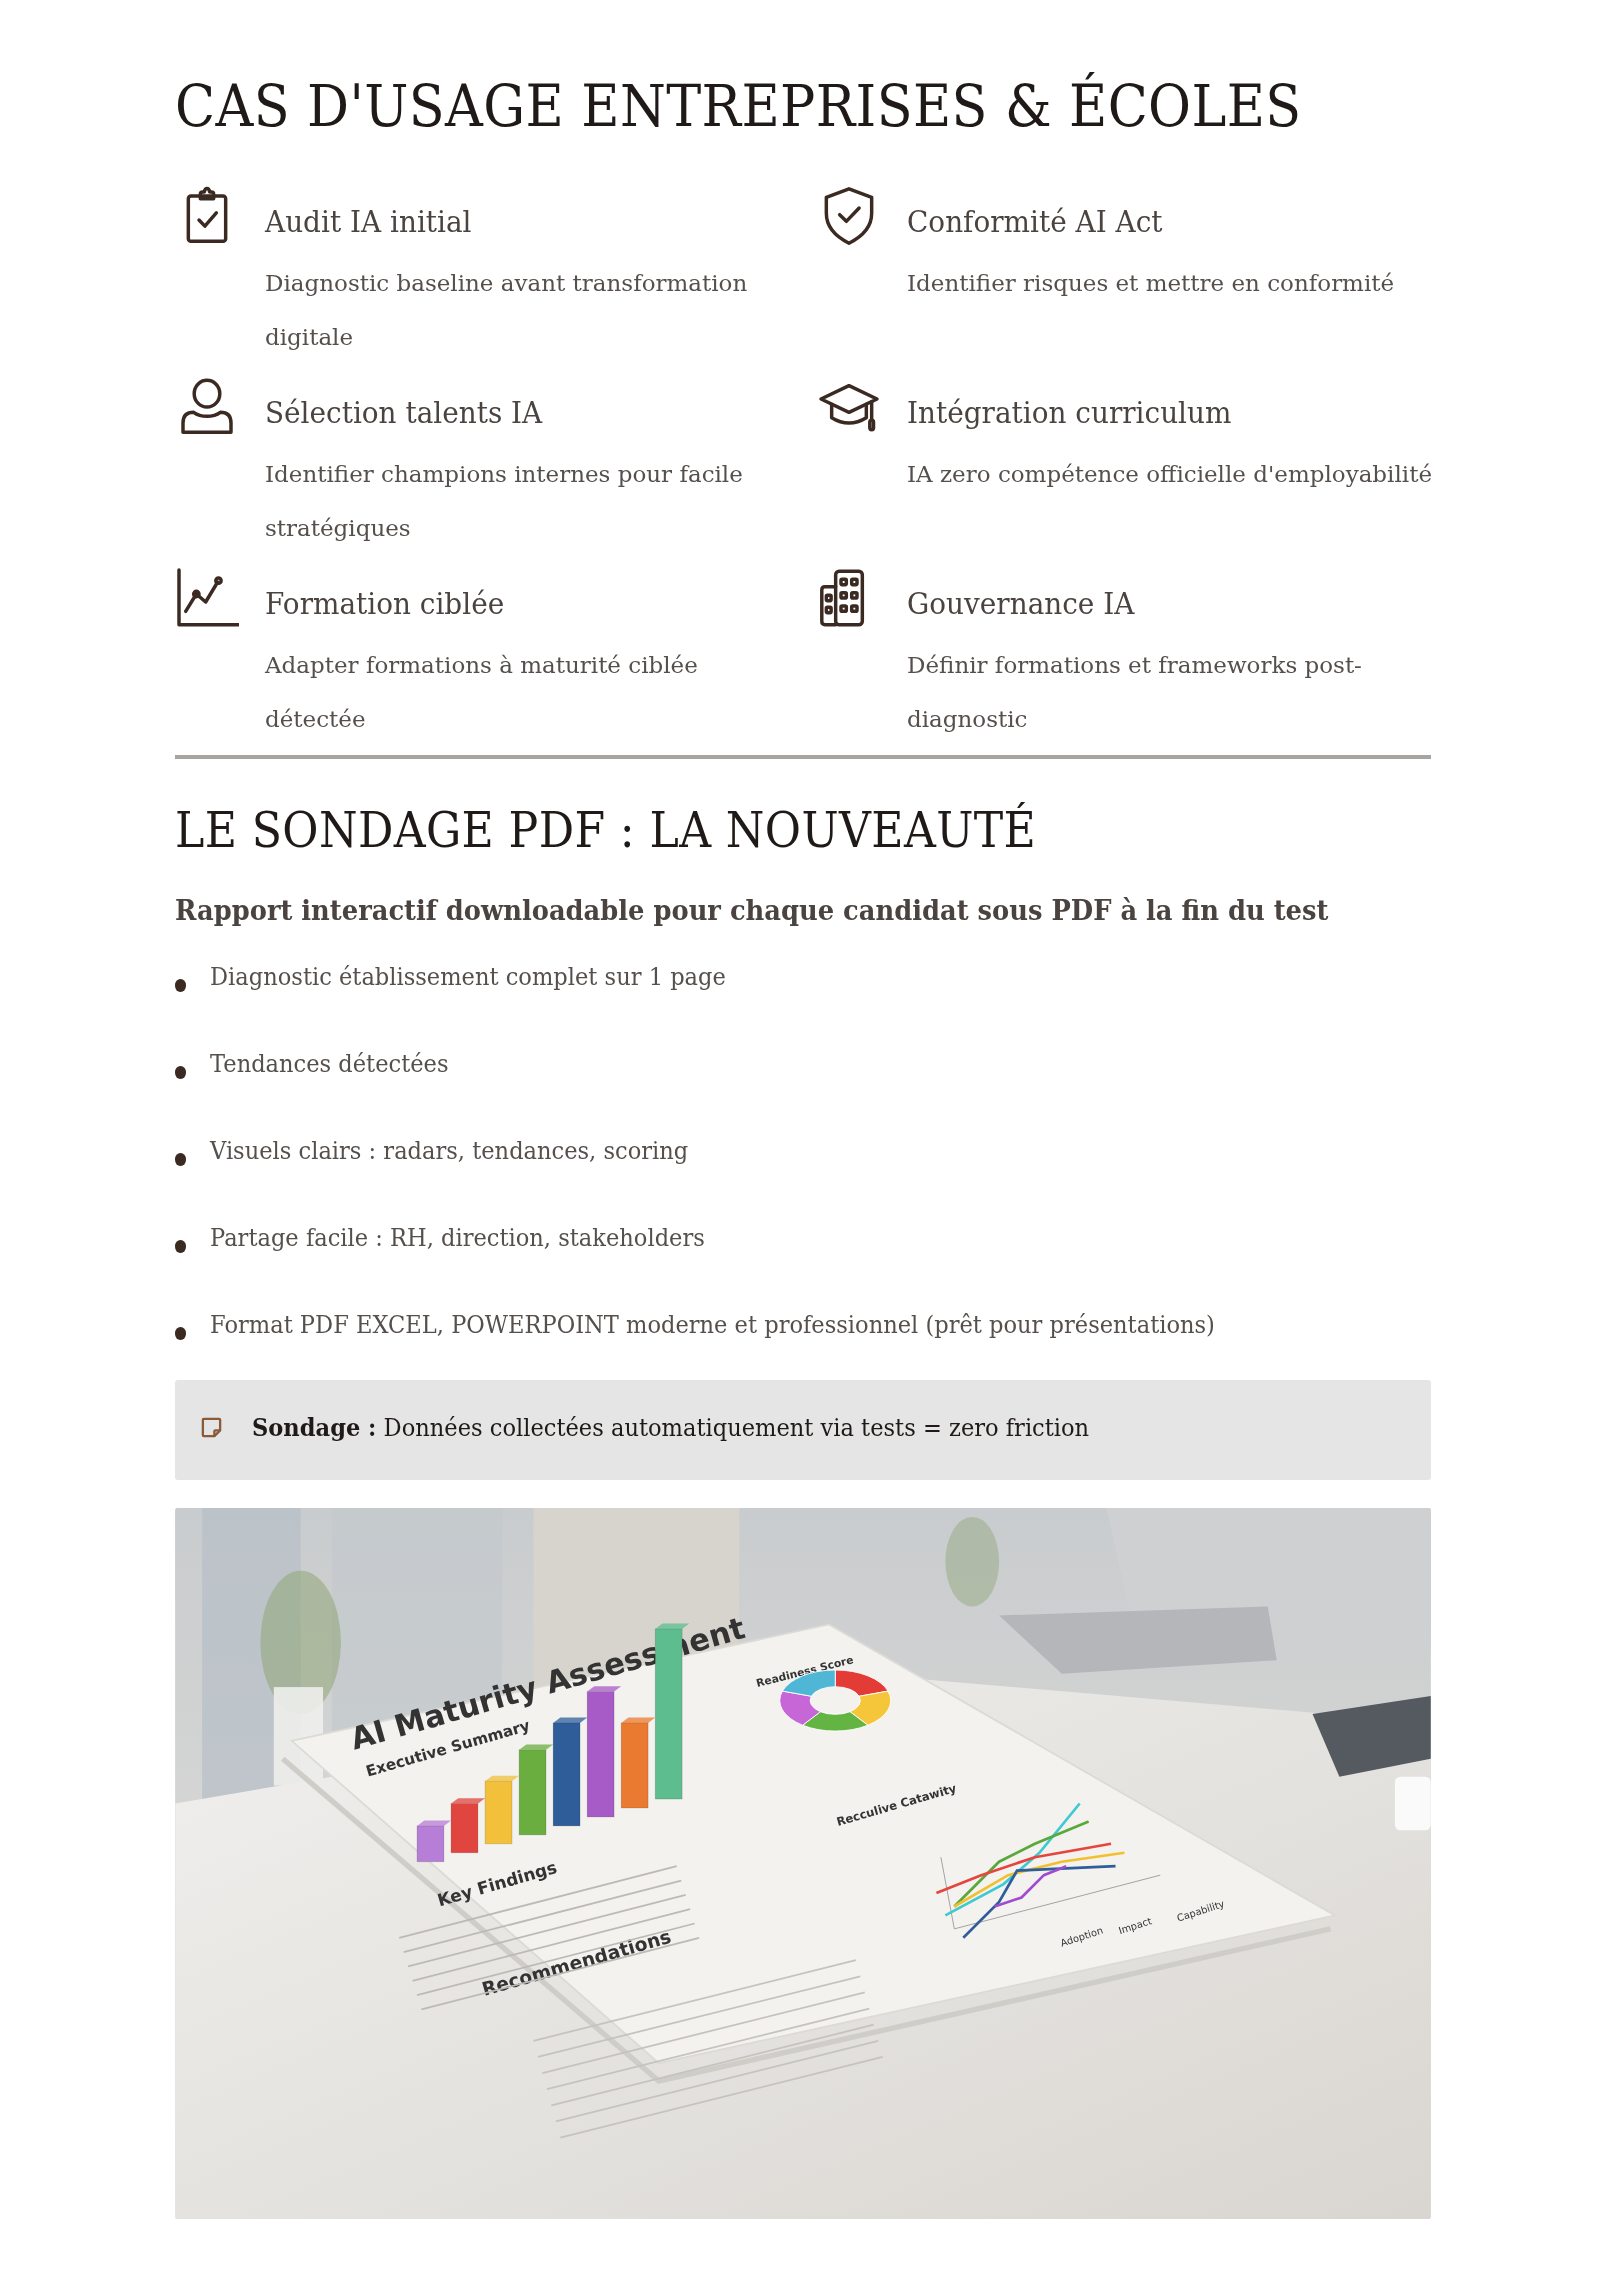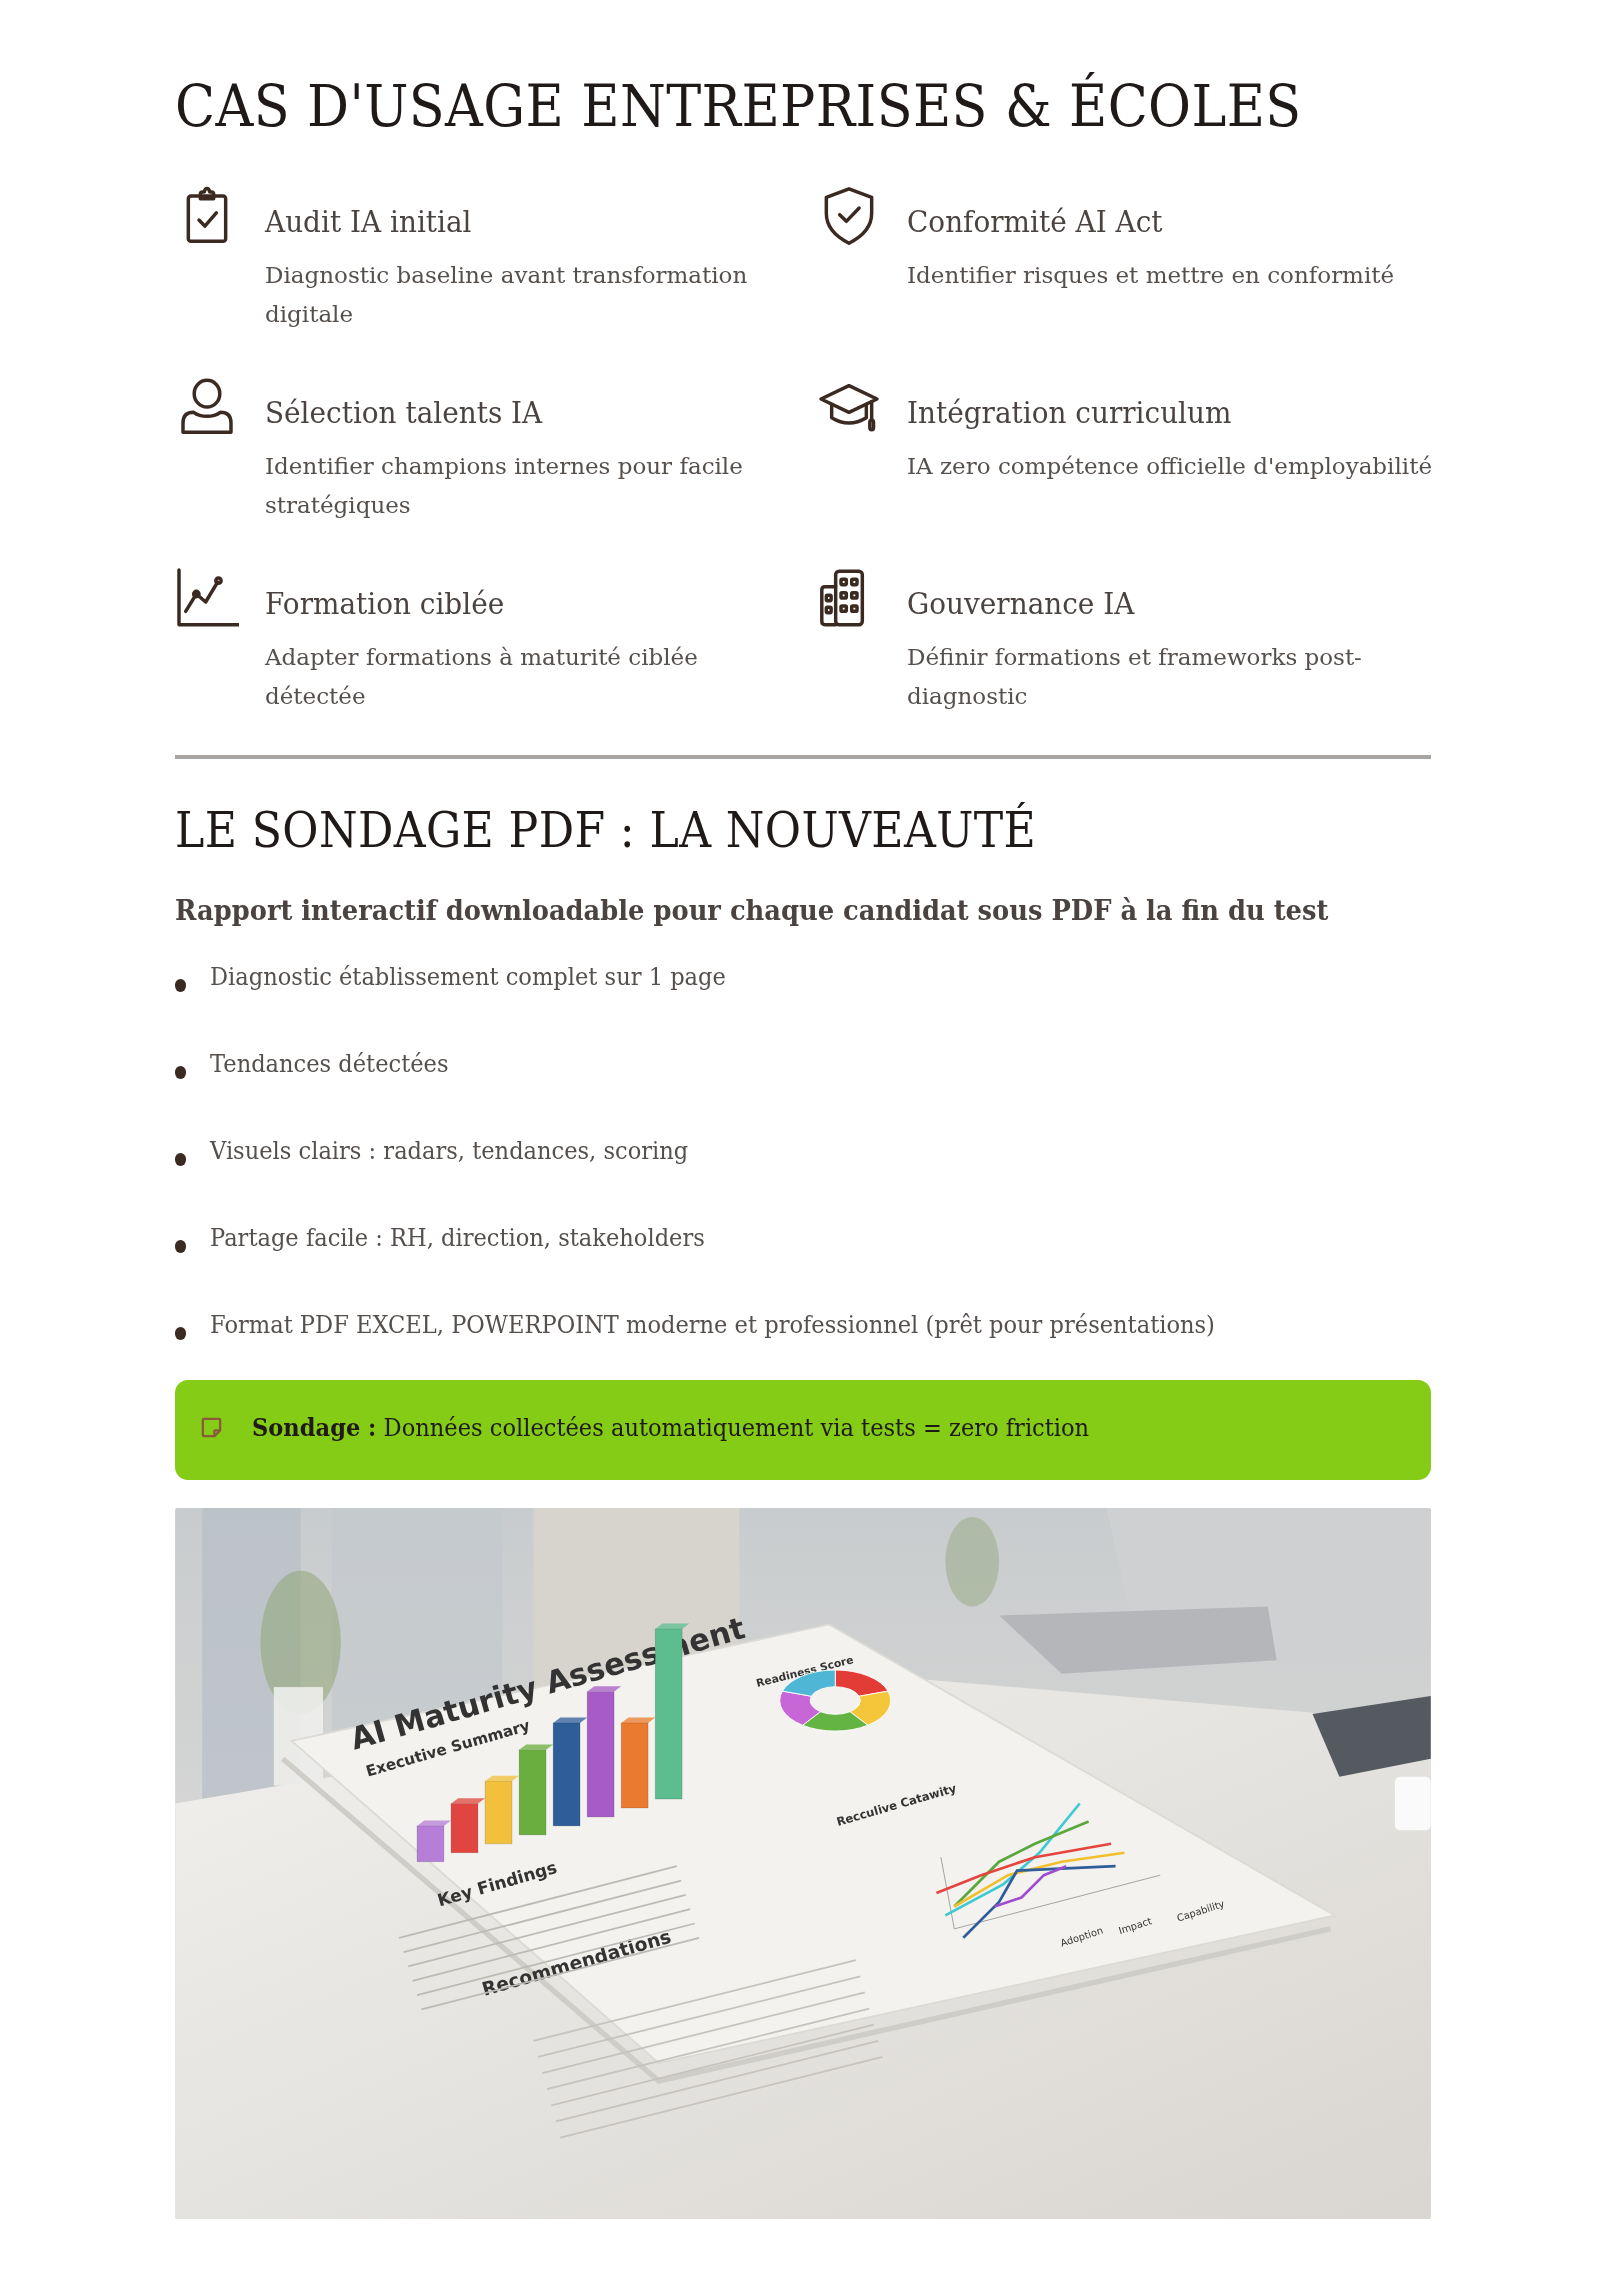--- a/index.html
+++ b/index.html
@@ -19,38 +19,38 @@
   .grid { position: absolute; left: 0; top: 184px; width: 1256px; }
   .feature { position: absolute; width: 627px; }
   .feature .icon { position: absolute; left: 0; top: 0; width: 64px; height: 64px; }
   .feature .icon svg { width: 64px; height: 64px; }
   .feature .ftitle {
     position: absolute; left: 90px; top: 19.7px; font-size: 30px; color: #4a4340;
     white-space: nowrap; transform: scaleX(0.93); transform-origin: left center;
   }
   .feature .fdesc {
     position: absolute; left: 90px; top: 72px; width: 537px;
-    font-size: 23px; line-height: 39px; color: #56504d;
+    font-size: 23px; line-height: 54px; color: #56504d;
   }
   .divider { position: absolute; left: 0; top: 755px; width: 1256px; height: 3.6px; background: #a8a4a1; }
   .title-2 { top: 802px; font-size: 48px !important; }
   .subtitle {
     position: absolute; left: 0; top: 894px; font-size: 28px; font-weight: 700; color: #4a4340;
     white-space: nowrap; transform: scaleX(0.92); transform-origin: left center;
   }
   .bullets { position: absolute; left: 0; top: 963px; list-style: none; margin: 0; padding: 0; }
   .bullets li { position: relative; height: 87px; }
   .bullets .dot { position: absolute; left: 0; top: 16px; width: 10.7px; height: 12.5px; border-radius: 50%; background: #3b2a22; }
   .bullets .btext {
     position: absolute; left: 35px; top: 0; font-size: 24px; color: #56504d; white-space: nowrap;
     transform: scaleX(0.94); transform-origin: left center;
   }
   .callout {
     position: absolute; left: 0; top: 1380px; width: 1256px; height: 100px;
-    background: #84cc16; border-radius: 13px;
+    background: #e5e5e5; border-radius: 3px;
   }
   .callout .cicon { position: absolute; left: 25px; top: 36px; width: 23px; height: 23px; }
   .callout .ctext {
     position: absolute; left: 77px; top: 33px; font-size: 24px; color: #1f1a18; white-space: nowrap;
     transform: scaleX(0.94); transform-origin: left center;
   }
   .callout .ctext b { font-weight: 700; }
   .photo {
     position: absolute; left: 0; top: 1508px; width: 1256px; height: 711px;
     border-radius: 2.7px; overflow: hidden;

